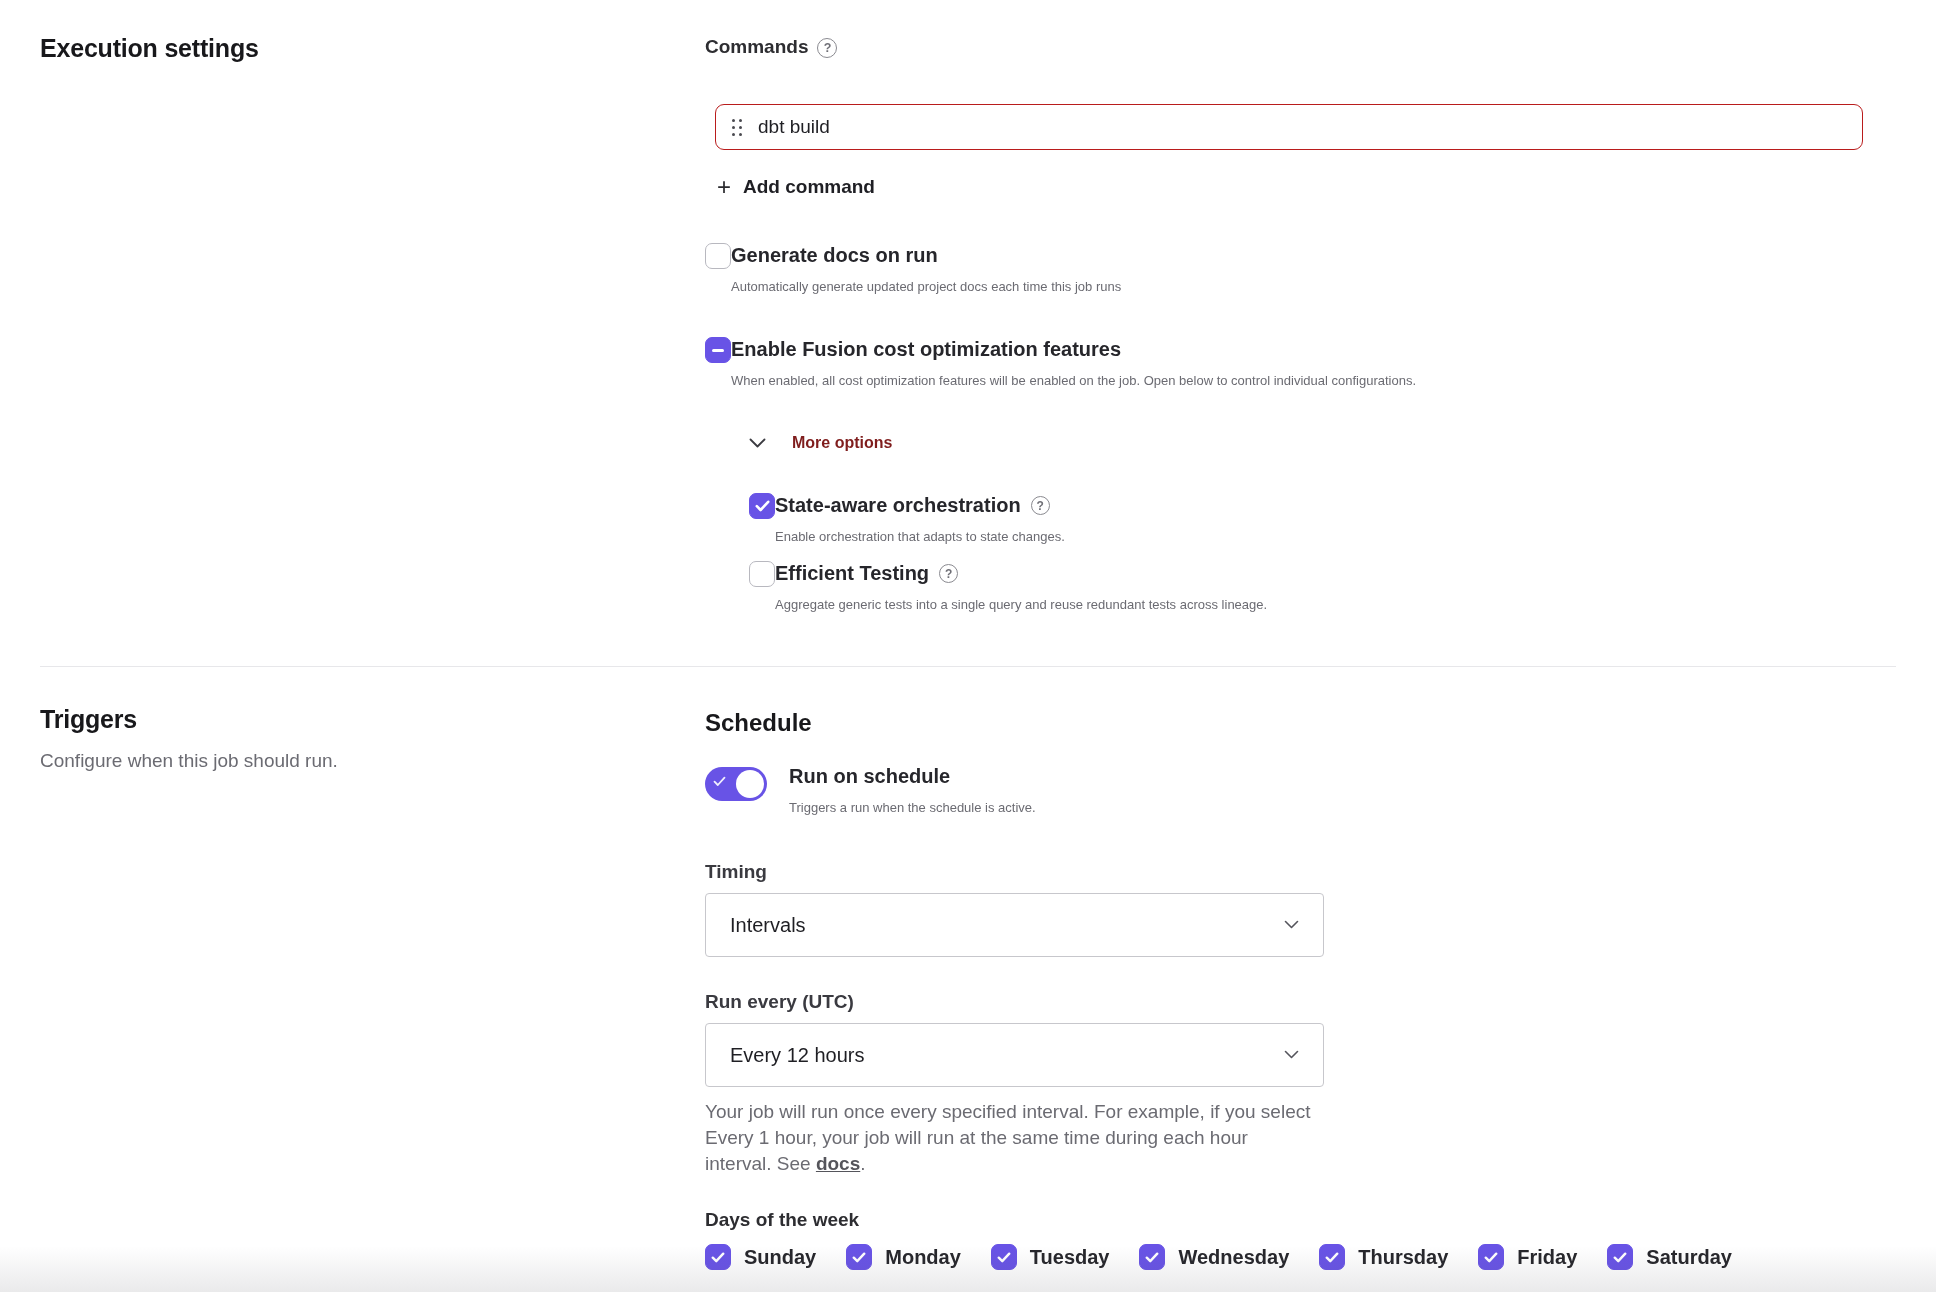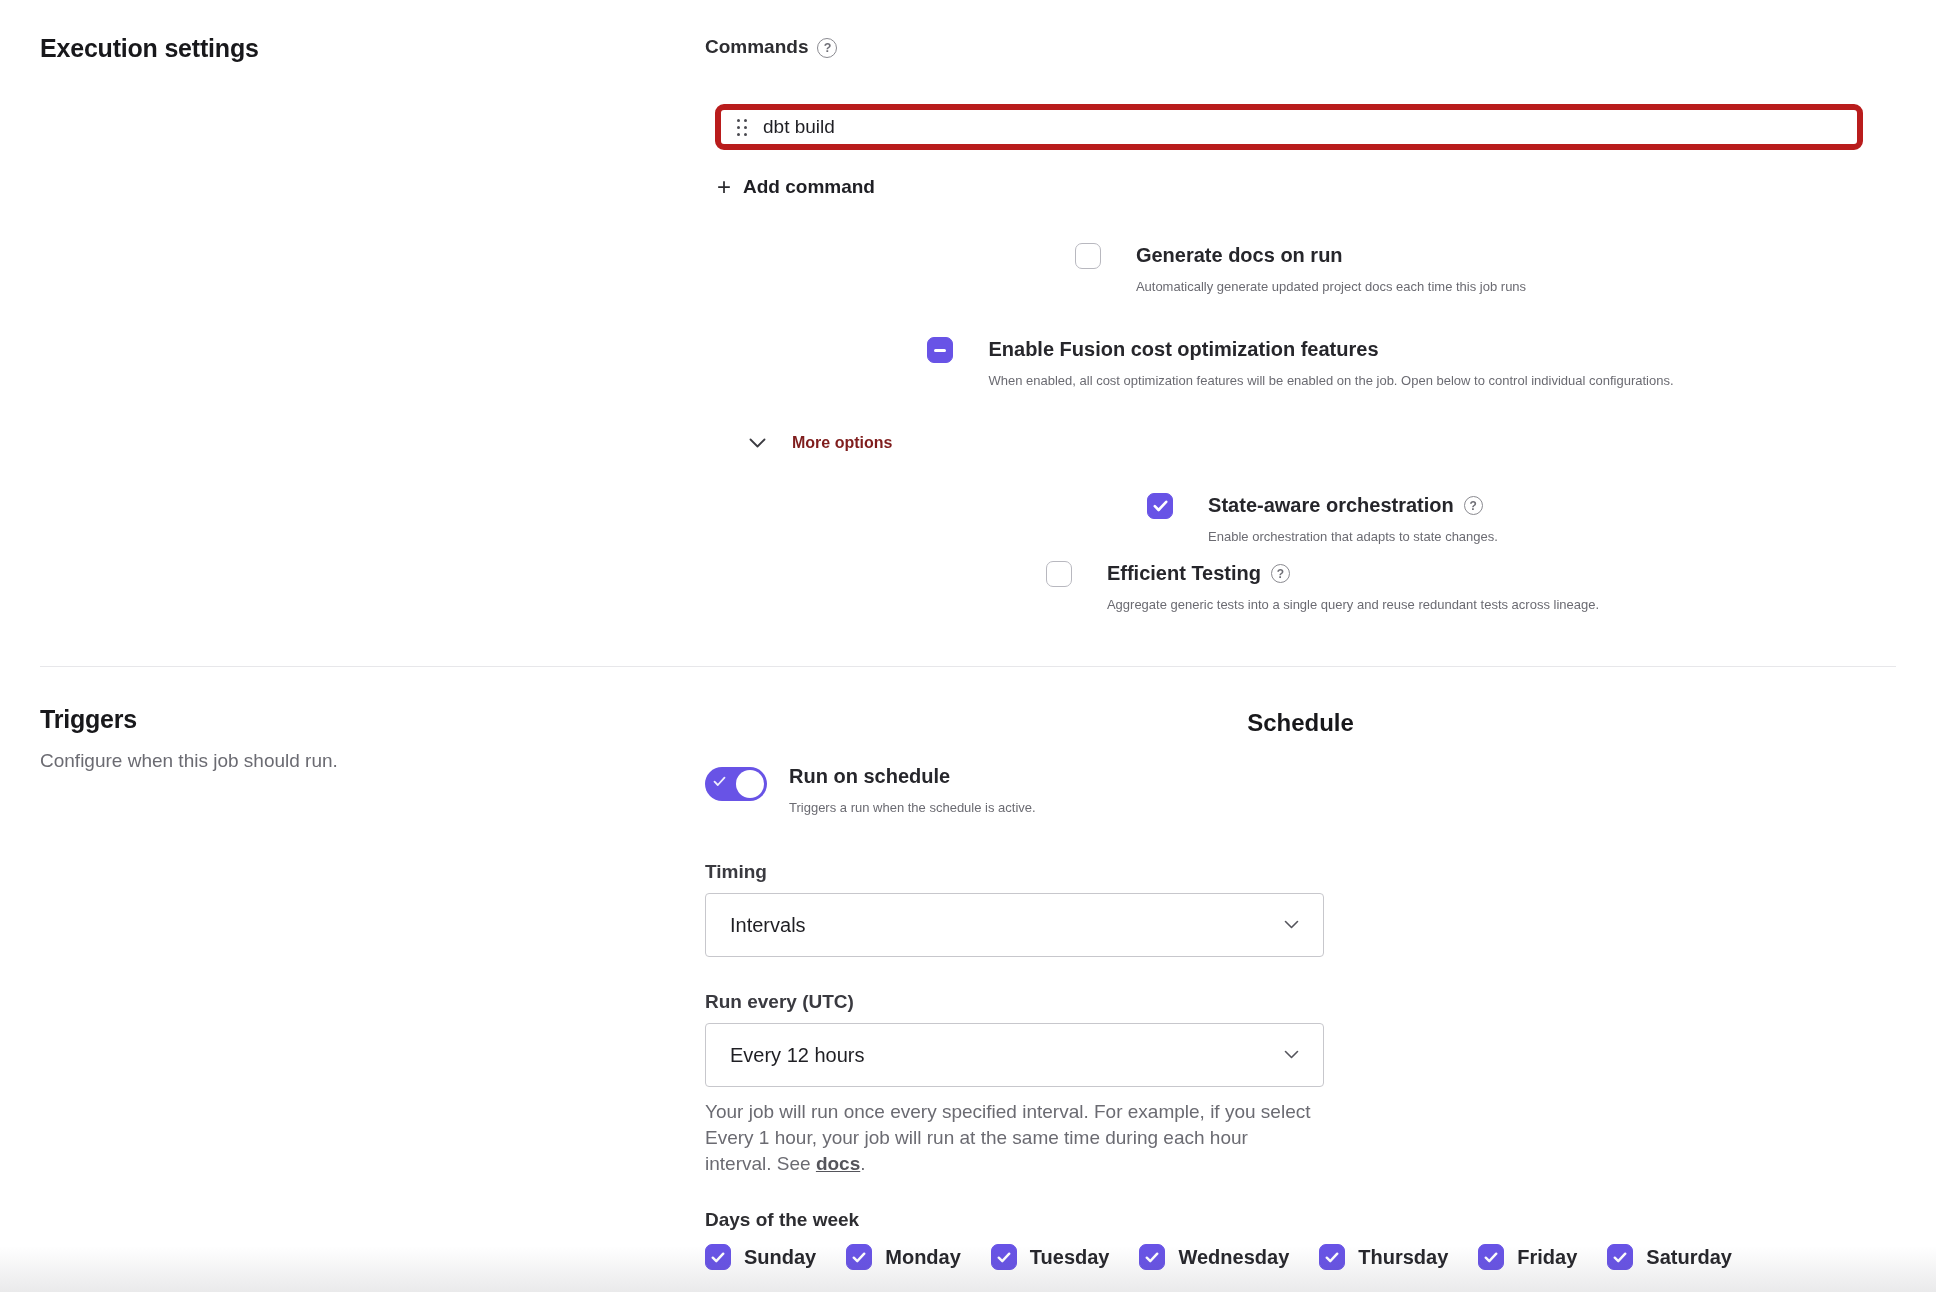--- a/index.html
+++ b/index.html
@@ -14,53 +14,53 @@
   .field-label { font-size:19px; font-weight:600; color:#2d2d31; display:flex; align-items:flex-end; gap:9px; }
 
   
   .help { width:20px; height:20px; border:1.4px solid #8a8a90; border-radius:50%;
     display:inline-flex; align-items:center; justify-content:center;
     font-size:12.5px; font-weight:600; color:#6f6f76; flex:0 0 auto; }
   .help.sm { width:19px; height:19px; font-size:12px; }
 
   
   .cmd-input { margin-top:46px; margin-left:10px; height:46px; width:1148px;
-    border:6px solid #b91c1c; border-radius:9px; background:#fff;
+    border:1px solid #b91c1c; border-radius:9px; background:#fff;
     display:flex; align-items:center; padding:0 16px; gap:16px; }
   .drag-dots { display:grid; grid-template-columns:repeat(2,3px); grid-template-rows:repeat(3,3px);
     gap:4px 4px; }
   .drag-dots i { width:3px; height:3px; border-radius:50%; background:#4a4a50; }
   .cmd-text { border:none; outline:none; font-size:19px; color:#1f1f24; flex:1;
     font-family:"Liberation Sans","DejaVu Sans",sans-serif; background:transparent; }
 
   .add-cmd { margin-top:26px; margin-left:12px; display:flex; align-items:center; gap:12px;
     font-size:19px; font-weight:600; color:#1f1f24; cursor:pointer; width:max-content; }
   .plus { font-size:24px; font-weight:400; color:#2a2a2e; line-height:20px; }
 
   
-  .opt-row { display:flex; gap:35px;justify-content:center; }
+  .opt-row { display:flex; gap:0; }
   .opt-label { font-size:20px; font-weight:600; color:#26262b; display:flex; align-items:center; gap:10px; }
   .opt-desc { font-size:13px; color:#6b6b72; margin-top:12px; }
 
   .cb { width:26px; height:26px; border-radius:7px; flex:0 0 auto; margin-top:-1px;
     display:flex; align-items:center; justify-content:center; }
   .cb.unchecked { background:#fff; border:1.5px solid #b8b8bf; }
   .cb.checked, .cb.indet { background:var(--accent); border:1.5px solid var(--accent); }
   .cb svg { display:block; }
   .dash { width:12px; height:3px; border-radius:2px; background:#fff; }
 
   .more-options { margin-top:46px; margin-left:44px; display:flex; align-items:center; gap:26px;
     font-size:16px; font-weight:600; color:#7f1d1d; cursor:pointer; width:max-content; }
 
   .nested { margin-left:44px; }
 
   .divider { height:1px; background:#e7e7ea; margin:54px 40px 0 40px; }
 
   
-  .h2 { font-size:24px; font-weight:700; color:#18181b;text-align:center; }
+  .h2 { font-size:24px; font-weight:700; color:#18181b; }
   .toggle-row { margin-top:28px; display:flex; gap:22px; }
   .toggle { width:62px; height:34px; border-radius:17px; background:var(--accent);
     position:relative; flex:0 0 auto; margin-top:2px; cursor:pointer; }
   .toggle .knob { position:absolute; right:3px; top:3px; width:28px; height:28px;
     border-radius:50%; background:#fff; }
   .toggle .tick { position:absolute; left:8px; top:9px; }
 
   .inp-label { font-size:19px; font-weight:600; color:#3a3a40; }
   .select { width:619px; height:64px; border:1px solid #c7c7cc; border-radius:4px;
     background:#fff; display:flex; align-items:center; padding:0 24px; margin-top:10px;

